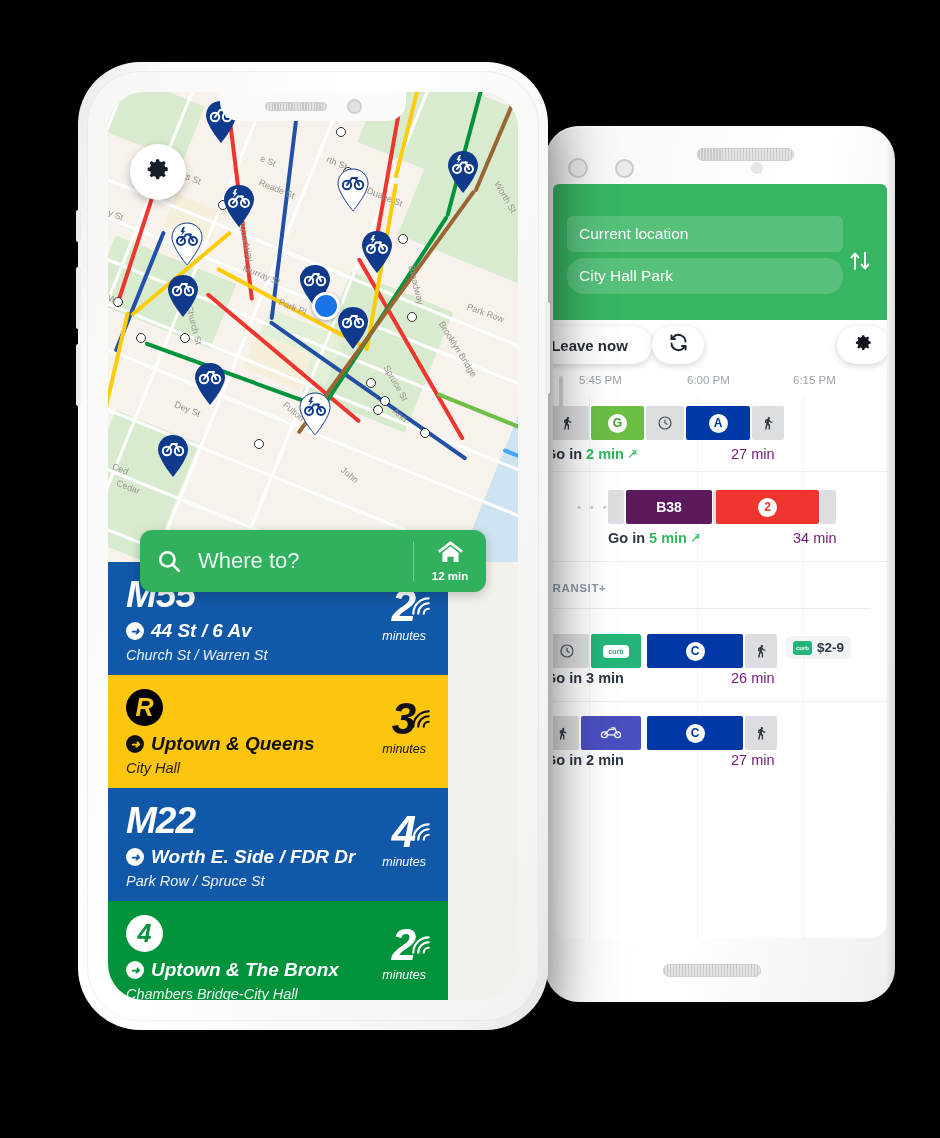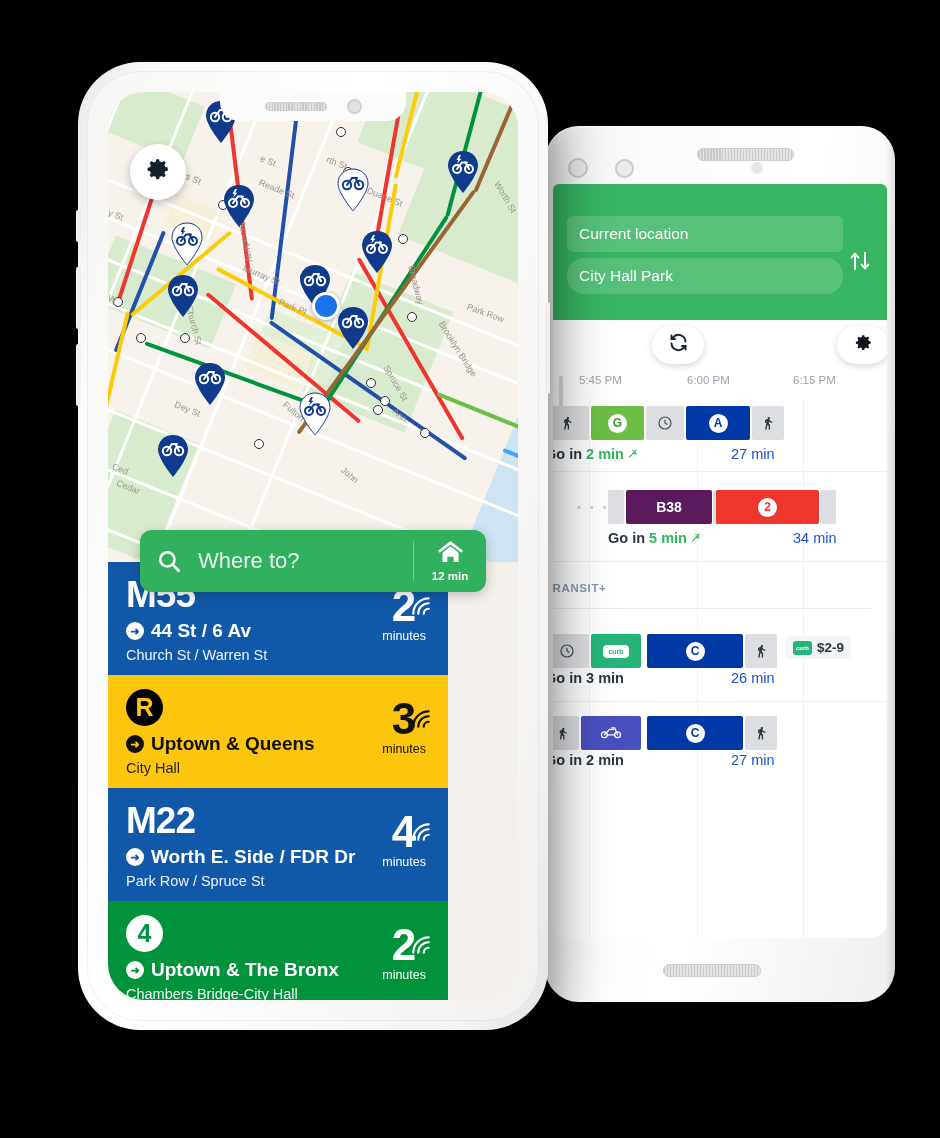--- a/index.html
+++ b/index.html
@@ -84,21 +84,21 @@
   }
   .leg.walk{background:#dcdee1;color:#2c3742;font-size:15px;}
   .leg.wait{background:#dcdee1;color:#46525f;font-size:14px;}
   .leg-dots{position:absolute;height:34px;display:flex;align-items:center;letter-spacing:3px;color:#c6cad0;font-size:11px;}
   .circ{
     width:19px;height:19px;border-radius:50%;background:#fff;
     display:flex;align-items:center;justify-content:center;font-size:12px;font-weight:700;
   }
   .go{position:absolute;font-size:14.5px;font-weight:700;color:#2c3742;}
   .go .hl{color:#30b85d;}
-  .dur{position:absolute;font-size:14.5px;color:#1d4ed8;}
+  .dur{position:absolute;font-size:14.5px;color:#701a75;}
   .sect{position:absolute;font-size:11.5px;font-weight:700;color:#8b98a5;letter-spacing:.6px;}
   .sect-line{position:absolute;height:1px;background:#e9ebee;}
   .price{
     position:absolute;display:flex;align-items:center;gap:5px;background:#f2f4f6;
     border-radius:5px;padding:4px 7px;font-size:13.5px;font-weight:700;color:#2c3742;
   }
   .curb{width:19px;height:14px;border-radius:3px;background:#25b57a;display:flex;align-items:center;
     justify-content:center;color:#fff;font-size:6px;font-weight:700;}
 
   
@@ -154,21 +154,21 @@
   .searchbar{
     position:absolute;left:32px;top:438px;width:346px;height:62px;border-radius:12px;background:#31b05e;
     display:flex;align-items:center;z-index:15;box-shadow:0 3px 12px rgba(0,0,0,.22);
   }
   .sb-icon{width:58px;display:flex;align-items:center;justify-content:center;}
   .sb-text{flex:1;color:#e8f7ee;font-size:22px;}
   .sb-div{width:1px;height:40px;background:rgba(255,255,255,.35);}
   .sb-home{width:72px;display:flex;flex-direction:column;align-items:center;justify-content:center;gap:2px;color:#fff;}
   .sb-home .hl{font-size:11.5px;font-weight:700;}
 
-  .cards{position:absolute;left:0;top:470px;width:340px;}
+  .cards{position:absolute;left:0;top:470px;width:340px;font-style:italic;}
   .card{position:relative;height:113px;padding:14px 18px 0 18px;box-sizing:border-box;}
   .card .code{font-size:37px;font-weight:800;letter-spacing:-1px;line-height:1;}
   .badge{width:37px;height:37px;border-radius:50%;display:flex;align-items:center;justify-content:center;
     font-size:25px;font-weight:800;}
   .card .dest{display:flex;align-items:center;gap:7px;font-size:19px;font-weight:700;margin-top:7px;}
   .card .stop{font-size:14.5px;margin-top:5px;opacity:.92;}
   .mins{position:absolute;right:22px;top:24px;text-align:center;}
   .mins .num{font-size:44px;font-weight:800;line-height:.9;position:relative;display:inline-block;}
   .mins .lbl{font-size:12.5px;margin-top:3px;}
   .wave{position:absolute;right:-16px;top:-4px;}
@@ -201,20 +201,23 @@
           <svg width="24" height="24" viewBox="0 0 24 24" fill="none" stroke="#fff" stroke-width="2" stroke-linecap="round" stroke-linejoin="round">
             <path d="M7 20V5"></path>
               <path d="M3.6 8.4 7 4.6l3.4 3.8"></path>
             <path d="M17 4v15"></path>
               <path d="M13.6 15.6 17 19.4l3.4-3.8"></path>
           </svg>
         </div>
       </div>
 
       <div class="and-ctlbar">
+        <div class="pill leave">
+          <span>Leave now</span>
+        </div>
         <div class="pill refresh">
           <span>
             <svg width="21" height="21" viewBox="0 0 24 24" fill="none" stroke="#1d2630" stroke-width="2.2" stroke-linecap="round" stroke-linejoin="round">
               <path d="M20 11a8 8 0 0 0-13.7-5.3L4 8"></path>
                 <path d="M4 4v4h4"></path>
               <path d="M4 13a8 8 0 0 0 13.7 5.3L20 16"></path>
                 <path d="M20 20v-4h-4"></path>
             </svg>
           </span>
         </div>

